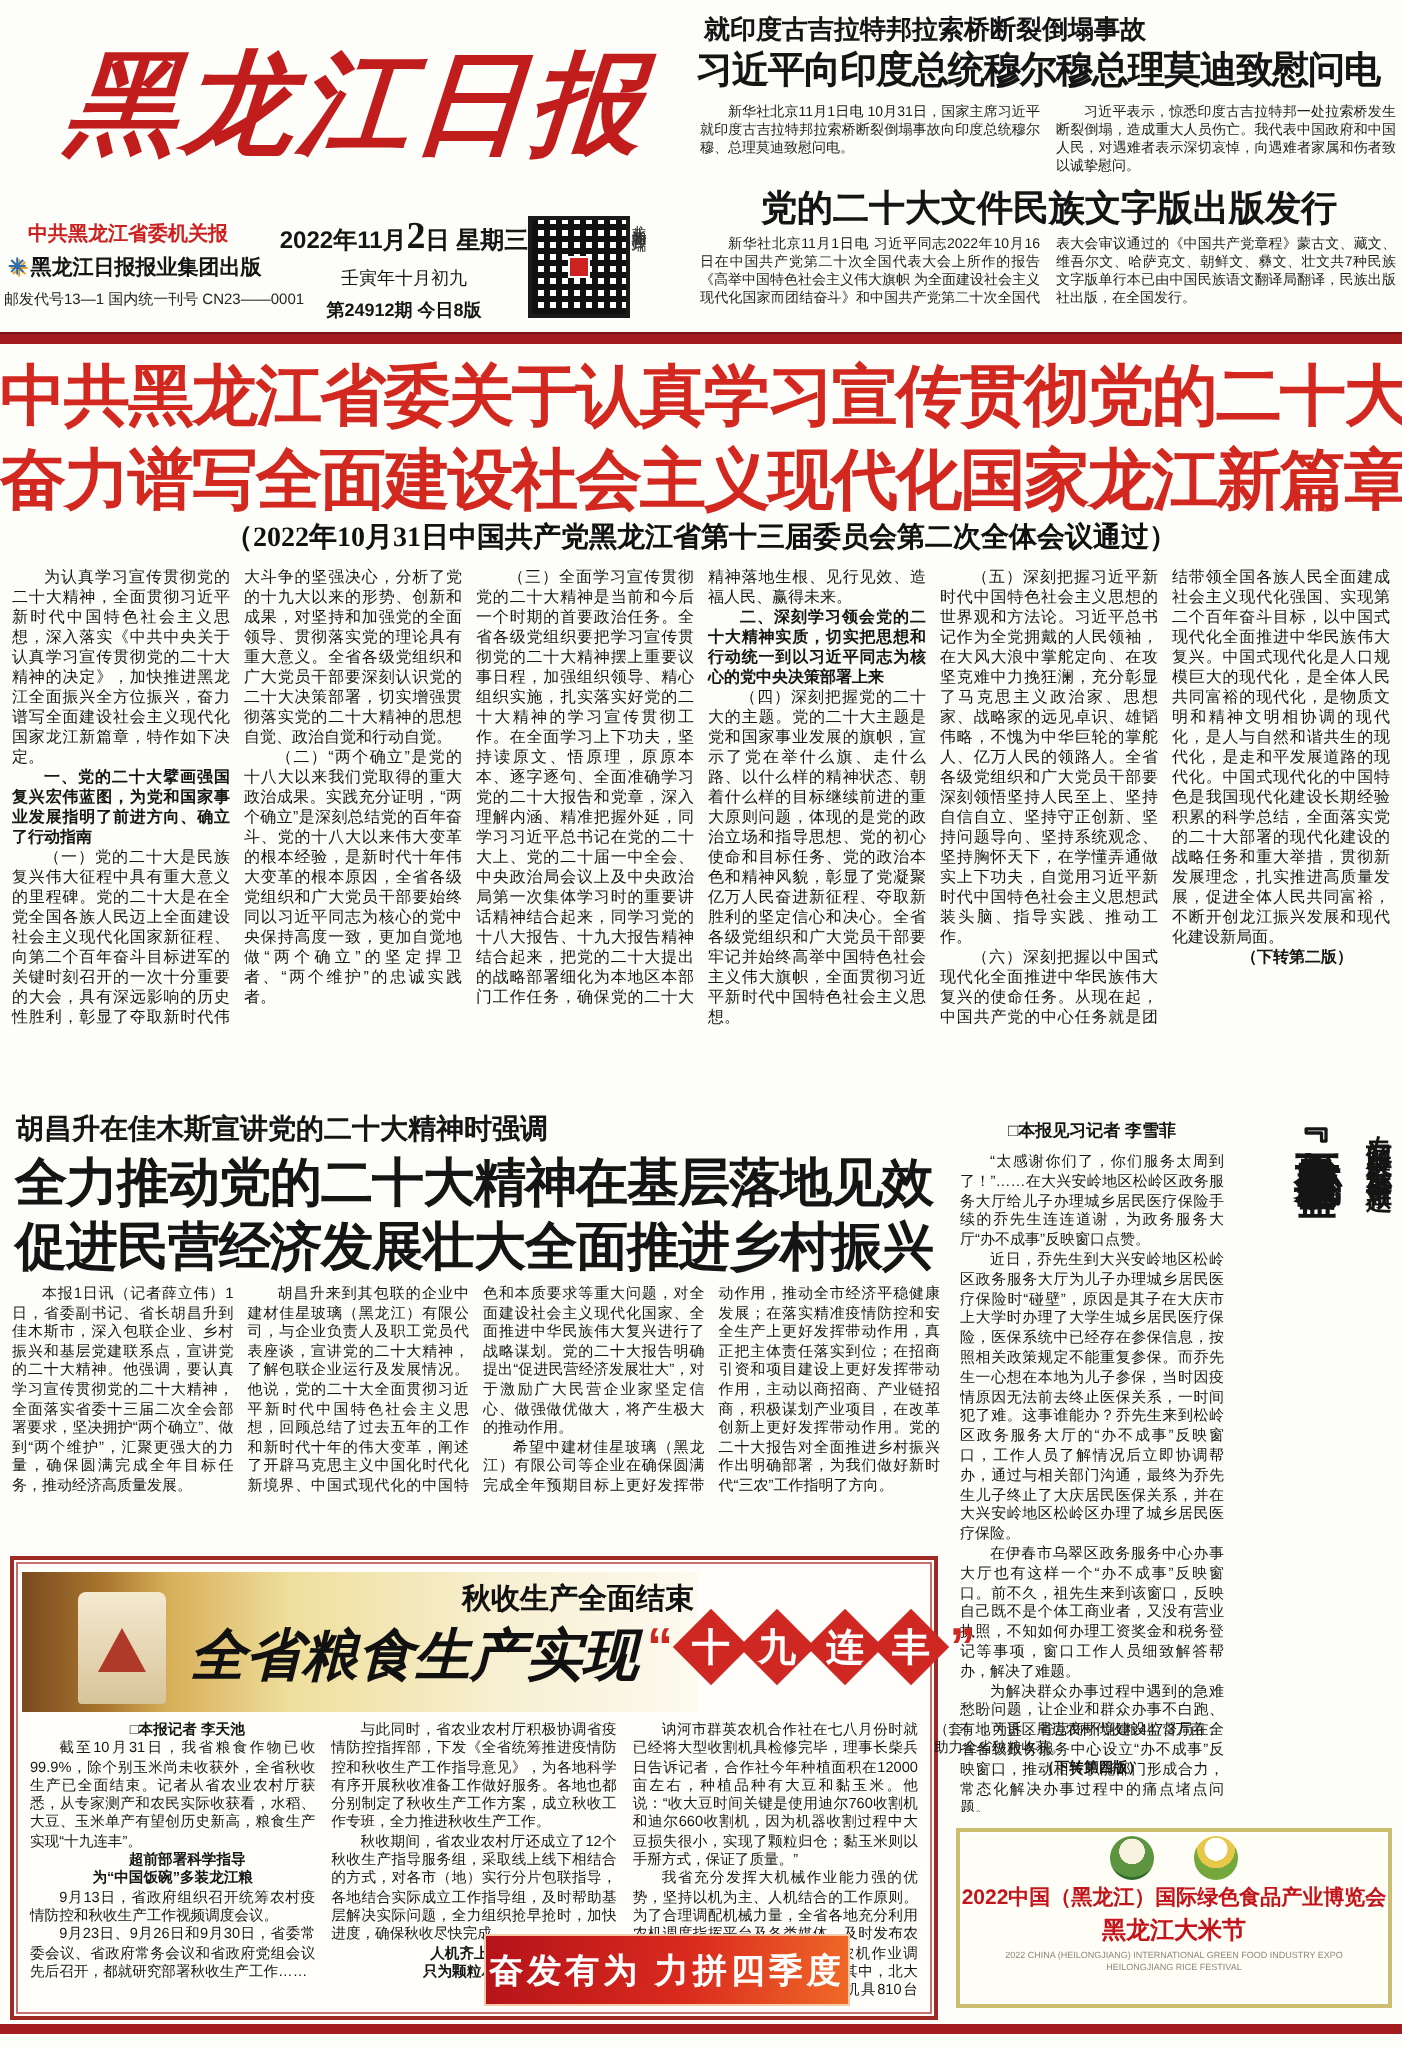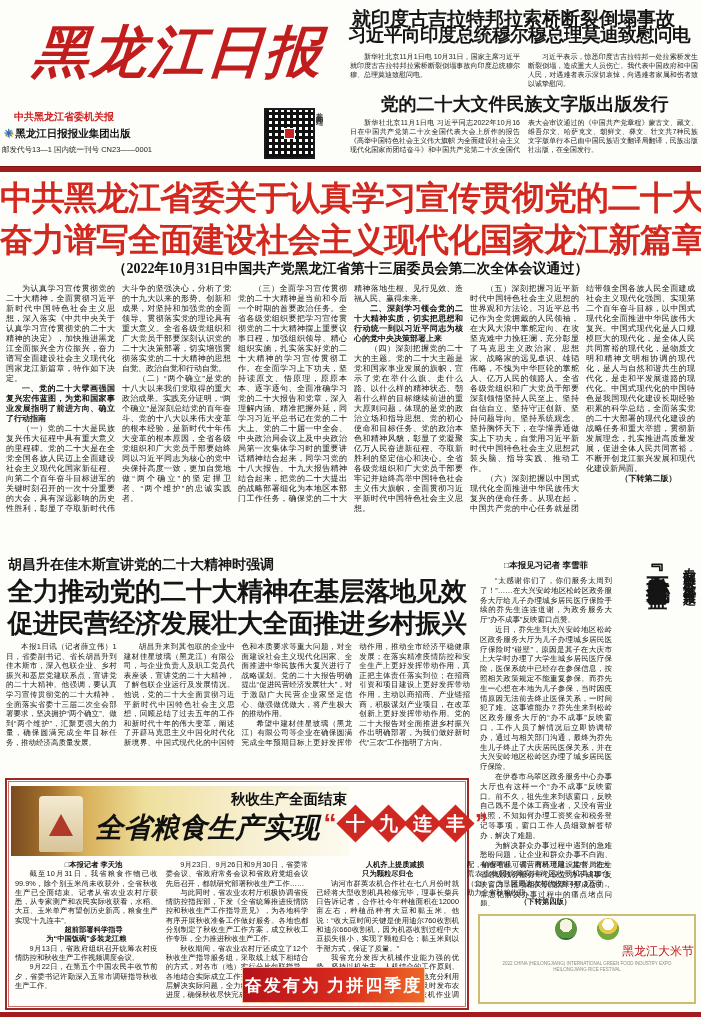--- a/index.html
+++ b/index.html
@@ -18,21 +18,21 @@
   .dateblk .d1 b{font-size:19px;font-family:"Liberation Serif",serif;}
   .dateblk .d2{font-size:9px;margin-top:3px;}
   .dateblk .d3{font-size:9px;font-weight:bold;margin-top:3px;}
   .qr{position:absolute;left:264px;top:108px;width:47px;height:47px;border:2px solid #1a1a1a;
       background:
        repeating-linear-gradient(0deg,#111 0 3px,transparent 3px 6px),
        repeating-linear-gradient(90deg,#111 0 3px,#fff 3px 6px);}
   .qr-red{position:absolute;left:18px;top:18px;width:9px;height:9px;background:#c22;border:1px solid #fff;}
   .qr-cap{position:absolute;left:314px;top:106px;height:54px;writing-mode:vertical-rl;font-size:7.5px;letter-spacing:1px;color:#333;}
   
-  .cond-kicker{position:absolute;left:352px;top:6px;width:345px;font-size:19px;font-weight:bold;}
+  .cond-kicker{position:absolute;left:352px;top:6px;width:345px;font-size:13px;font-weight:bold;}
   .cond-head{position:absolute;left:348px;top:22px;width:352px;font-size:18.5px;font-weight:900;white-space:nowrap;letter-spacing:-0.5px;}
   .cond-body{position:absolute;left:350px;top:52px;width:348px;height:38px;column-count:2;column-gap:8px;
              font-size:7px;line-height:9px;text-align:justify;color:#1c1c1c;}
   .doc-head{position:absolute;left:352px;top:92px;width:345px;text-align:center;font-size:18px;font-weight:900;white-space:nowrap;}
   .doc-body{position:absolute;left:350px;top:118px;width:348px;height:44px;column-count:2;column-gap:8px;
             font-size:7px;line-height:9px;text-align:justify;color:#1c1c1c;}
   p.t{margin:0;text-indent:2em;}
   
   .rule-top{position:absolute;left:0;top:166px;width:701px;height:5px;background:#a31b1e;border-top:1px solid #7e1214;}
   .rule-bottom{position:absolute;left:0;top:1012px;width:701px;height:5px;background:#a31b1e;}
@@ -83,36 +83,41 @@
           background:linear-gradient(100deg,#b5131a 0%,#d92a1d 55%,#f06a28 100%);
           color:#fff;font-size:17px;font-weight:900;letter-spacing:2px;white-space:nowrap;box-shadow:0 0 0 1px #f3c9a6;}
   
   .expo{position:absolute;left:478px;top:914px;width:218px;height:90px;border:2px solid #cdbd6e;
         box-shadow:inset 0 0 0 1px #fff;background:#fffef6;text-align:center;padding-top:2px;box-sizing:border-box;}
   .expo-logos{height:24px;}
   .expo-logo{display:inline-block;width:22px;height:22px;border-radius:50%;margin:0 8px;vertical-align:top;}
   .expo-logo.a{background:radial-gradient(circle at 50% 35%,#f7f3e0 0 35%,#5d9440 36% 70%,#2f6b2c 71%);}
   .expo-logo.b{background:radial-gradient(circle at 50% 30%,#fff 0 30%,#e8c84a 31% 50%,#74a83c 51%);}
   .expo-l1{font-size:10.5px;font-weight:900;color:#c3161c;white-space:nowrap;}
-  .expo-l2{font-size:12px;font-weight:400;color:#c3161c;margin-top:1px;text-align:right;}
+  .expo-l2{font-size:12px;font-weight:700;color:#c3161c;margin-top:1px;}
   .expo-en{font-size:4.5px;color:#8a8a7a;line-height:5.5px;margin:1px 10px 2px;}
   .expo-count{margin:1px auto 0;width:178px;height:22px;display:flex;align-items:center;justify-content:center;
               background:linear-gradient(#f2f8e6,#cfe3b0);clip-path:polygon(5% 0,95% 0,100% 100%,0 100%);
               color:#c3161c;font-size:13px;font-weight:900;}
   .expo-count b{font-family:"Liberation Serif",serif;font-size:26px;font-style:italic;margin:0 2px;line-height:20px;}
 </style>
 </head>
 <body>
 
 <div class="page">
 
   <div class="logo">黑龙江日报</div>
   <div class="organ">中共黑龙江省委机关报</div>
   <div class="publisher"><span class="pub-icon">✳</span><span>黑龙江日报报业集团出版</span></div>
   <div class="postal">邮发代号13—1 国内统一刊号 CN23——0001</div>
+  <div class="dateblk">
+    <div class="d1"><span>2022年11月</span><b>2</b><span>日 星期三</span></div>
+    <div class="d2">壬寅年十月初九</div>
+    <div class="d3">第24912期 今日8版</div>
+  </div>
   <div class="qr">
       <div class="qr-red"></div>
     </div>
   <div class="qr-cap">龙头新闻客户端</div>
 
   <div class="cond-kicker">就印度古吉拉特邦拉索桥断裂倒塌事故</div>
   <div class="cond-head">习近平向印度总统穆尔穆总理莫迪致慰问电</div>
   <div class="cond-body">
     <p class="t">新华社北京11月1日电 10月31日，国家主席习近平就印度古吉拉特邦拉索桥断裂倒塌事故向印度总统穆尔穆、总理莫迪致慰问电。</p>
     <p class="t">习近平表示，惊悉印度古吉拉特邦一处拉索桥发生断裂倒塌，造成重大人员伤亡。我代表中国政府和中国人民，对遇难者表示深切哀悼，向遇难者家属和伤者致以诚挚慰问。</p>
@@ -177,35 +182,35 @@
       <span class="diamond"><span>九</span></span>
       <span class="diamond"><span>连</span></span>
       <span class="diamond"><span>丰</span></span>
       <span class="h-quote">”</span>
     </div>
     <div class="h-cols">
       <p class="t h-byline">□本报记者 李天池</p>
       <p class="t">截至10月31日，我省粮食作物已收99.9%，除个别玉米尚未收获外，全省秋收生产已全面结束。记者从省农业农村厅获悉，从专家测产和农民实际收获看，水稻、大豆、玉米单产有望创历史新高，粮食生产实现“十九连丰”。</p>
       <p class="t h-sub"><span>超前部署科学指导</span><br><span>为“中国饭碗”多装龙江粮</span></p>
       <p class="t">9月13日，省政府组织召开统筹农村疫情防控和秋收生产工作视频调度会议。</p>
-      <p class="t">9月22日，在第五个中国农民丰收节前夕，省委书记许勤深入五常市调研指导秋收生产工作。</p>
       <p class="t">9月23日、9月26日和9月30日，省委常委会议、省政府常务会议和省政府党组会议先后召开，都就研究部署秋收生产工作……</p>
       <p class="t">与此同时，省农业农村厅积极协调省疫情防控指挥部，下发《全省统筹推进疫情防控和秋收生产工作指导意见》，为各地科学有序开展秋收准备工作做好服务。各地也都分别制定了秋收生产工作方案，成立秋收工作专班，全力推进秋收生产工作。</p>
       <p class="t">秋收期间，省农业农村厅还成立了12个秋收生产指导服务组，采取线上线下相结合的方式，对各市（地）实行分片包联指导，各地结合实际成立工作指导组，及时帮助基层解决实际问题，全力组织抢早抢时，加快进度，确保秋收尽快完成。</p>
       <p class="t h-sub"><span>人机齐上提质减损</span><br><span>只为颗粒尽归仓</span></p>
       <p class="t">讷河市群英农机合作社在七八月份时就已经将大型收割机具检修完毕，理事长柴兵日告诉记者，合作社今年种植面积在12000亩左右，种植品种有大豆和黏玉米。他说：“收大豆时间关键是使用迪尔760收割机和迪尔660收割机，因为机器收割过程中大豆损失很小，实现了颗粒归仓；黏玉米则以手掰方式，保证了质量。”</p>
       <p class="t">我省充分发挥大机械作业能力强的优势，坚持以机为主、人机结合的工作原则。为了合理调配机械力量，全省各地充分利用农机调度指挥平台及各类媒体，及时发布农机缺口和调度信息，随时组织农机作业调配，确保有机可调、有机可用。其中，北大荒农业集团统筹安排跨区收获机具810台（套），为垦区周边农村代收粮447.3万亩，助力全省秋粮收获。</p>
       <p class="t cont">（下转第四版）</p>
     </div>
     <div class="banner">奋发有为 力拼四季度</div>
   </div>
 
   <div class="expo">
     <div class="expo-logos">
       <span class="expo-logo a"></span>
       <span class="expo-logo b"></span>
     </div>
+    <div class="expo-l1">2022中国（黑龙江）国际绿色食品产业博览会</div>
     <div class="expo-l2">黑龙江大米节</div>
     <div class="expo-en">2022 CHINA (HEILONGJIANG) INTERNATIONAL GREEN FOOD INDUSTRY EXPO HEILONGJIANG RICE FESTIVAL</div>
   </div>
 
   <div class="rule-bottom"></div>
 </div>
 
 </body></html>

